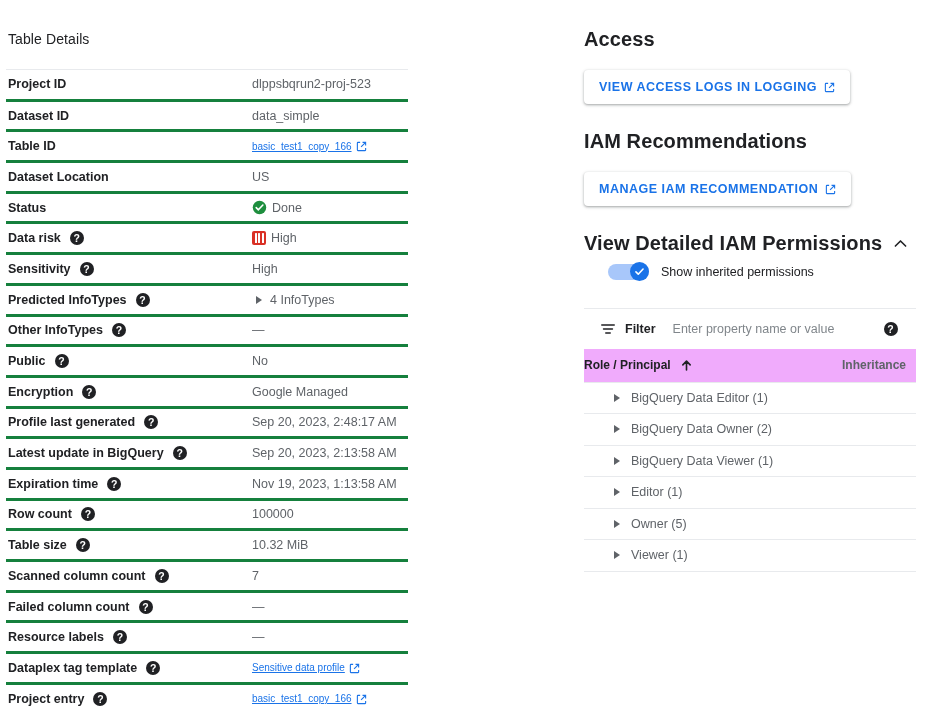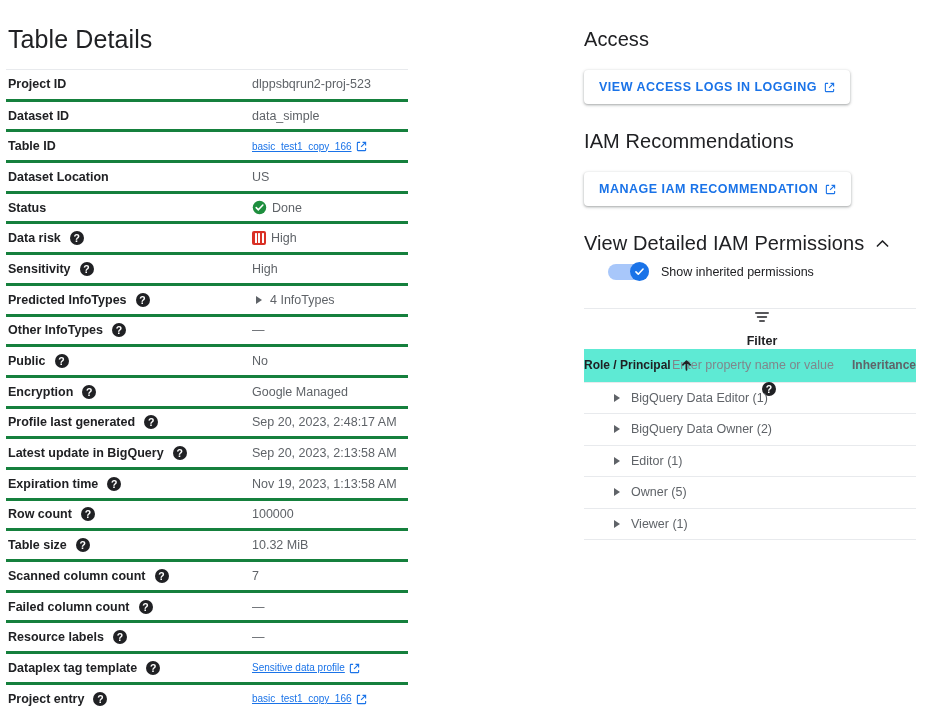--- a/index.html
+++ b/index.html
@@ -13,21 +13,21 @@
   }
   .page { position: relative; width: 938px; height: 706px; }
 
   
   .left-col {
     position: absolute;
     left: 6px; top: 26px;
     width: 402px;
   }
   .page-title {
-    font-size: 25px;
+    font-size: 14px;
     font-weight: 400;
     color: #202124;
     letter-spacing: 0.1px;
     margin: 0 0 17px 2px;
     line-height: 26px;
   }
   .details-table {
     width: 402px;
     border-collapse: collapse;
     border-top: 1px solid #e8eaed;
@@ -109,21 +109,21 @@
   }
 
   
   .right-col {
     position: absolute;
     left: 584px; top: 26px;
     width: 340px;
   }
   .section-head {
     font-size: 20px;
-    font-weight: 400;
+    font-weight: 700;
     color: #202124;
     line-height: 26px;
     margin: 0;
     letter-spacing: 0.1px;
   }
   .card-btn {
     display: inline-flex;
     align-items: center;
     gap: 7px;
     background: #ffffff;
@@ -189,21 +189,20 @@
     background: #e8eaed;
     margin-top: 27px;
     width: 332px;
   }
   .filter-row {
     display: flex;
     align-items: center;
     height: 40px;
     padding-left: 16px;
     gap: 9px;
-    flex-direction: column;
   }
   .filter-icon { width: 16px; height: 16px; flex: 0 0 auto; }
   .filter-label {
     font-size: 12.5px;
     font-weight: bold;
     color: #202124;
   }
   .filter-input {
     border: none;
     outline: none;
@@ -214,24 +213,24 @@
     background: transparent;
     margin-left: 6px;
   }
   .filter-input::placeholder { color: #80868b; }
 
   .perm-table {
     width: 332px;
     border-collapse: collapse;
   }
   .perm-table thead th {
-    background: #5eead4;
+    background: #f0abfc;
     height: 33px;
     font-size: 12px;
-    text-align: right;
+    text-align: center;
     padding: 0;
     font-weight: bold;
     border-bottom: 1px solid #e8eaed;
   }
   th.th-role { padding-left: 16px; color: #202124; }
   th.th-inherit { color: #5f6368; font-weight: 400; padding-left: 6px; }
   .th-inner { display: flex; align-items: center; gap: 9px; }
   .sort-arrow { width: 13px; height: 13px; }
   .perm-table tbody tr { height: 31.5px; }
   .perm-table tbody td {
@@ -593,20 +592,29 @@
                 <span class="perm-tri"></span>
                 <span>BigQuery Data Owner (2)</span>
               </span>
             </td>
             <td><span></span></td>
           </tr>
           <tr>
             <td>
               <span class="perm-cell">
                 <span class="perm-tri"></span>
+                <span>BigQuery Data Viewer (1)</span>
+              </span>
+            </td>
+            <td><span></span></td>
+          </tr>
+          <tr>
+            <td>
+              <span class="perm-cell">
+                <span class="perm-tri"></span>
                 <span>Editor (1)</span>
               </span>
             </td>
             <td><span></span></td>
           </tr>
           <tr>
             <td>
               <span class="perm-cell">
                 <span class="perm-tri"></span>
                 <span>Owner (5)</span>

